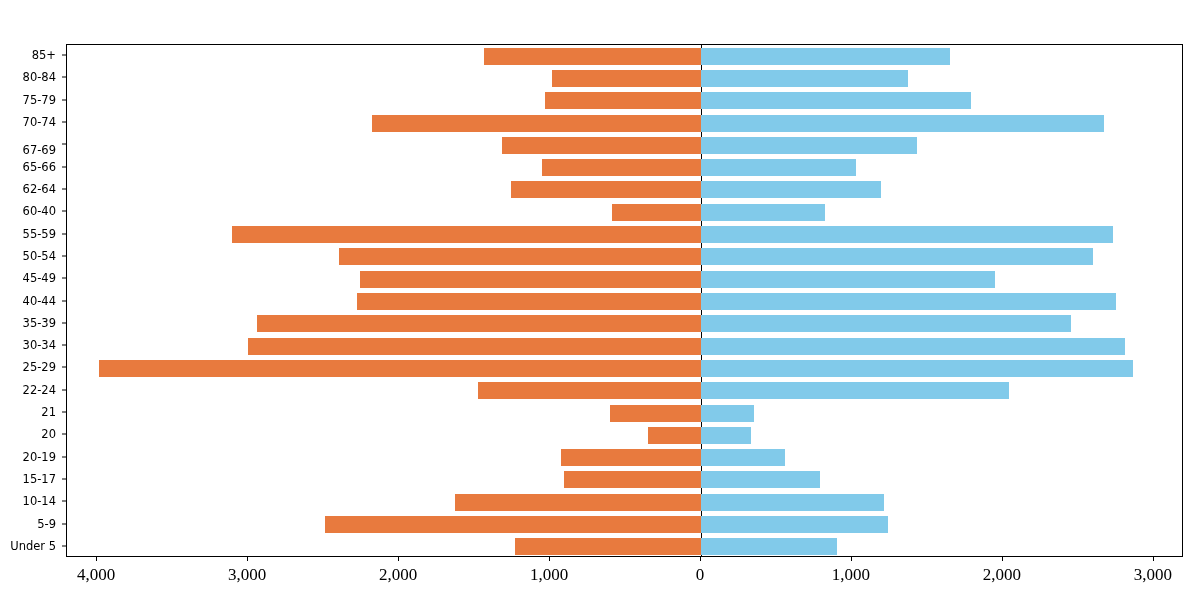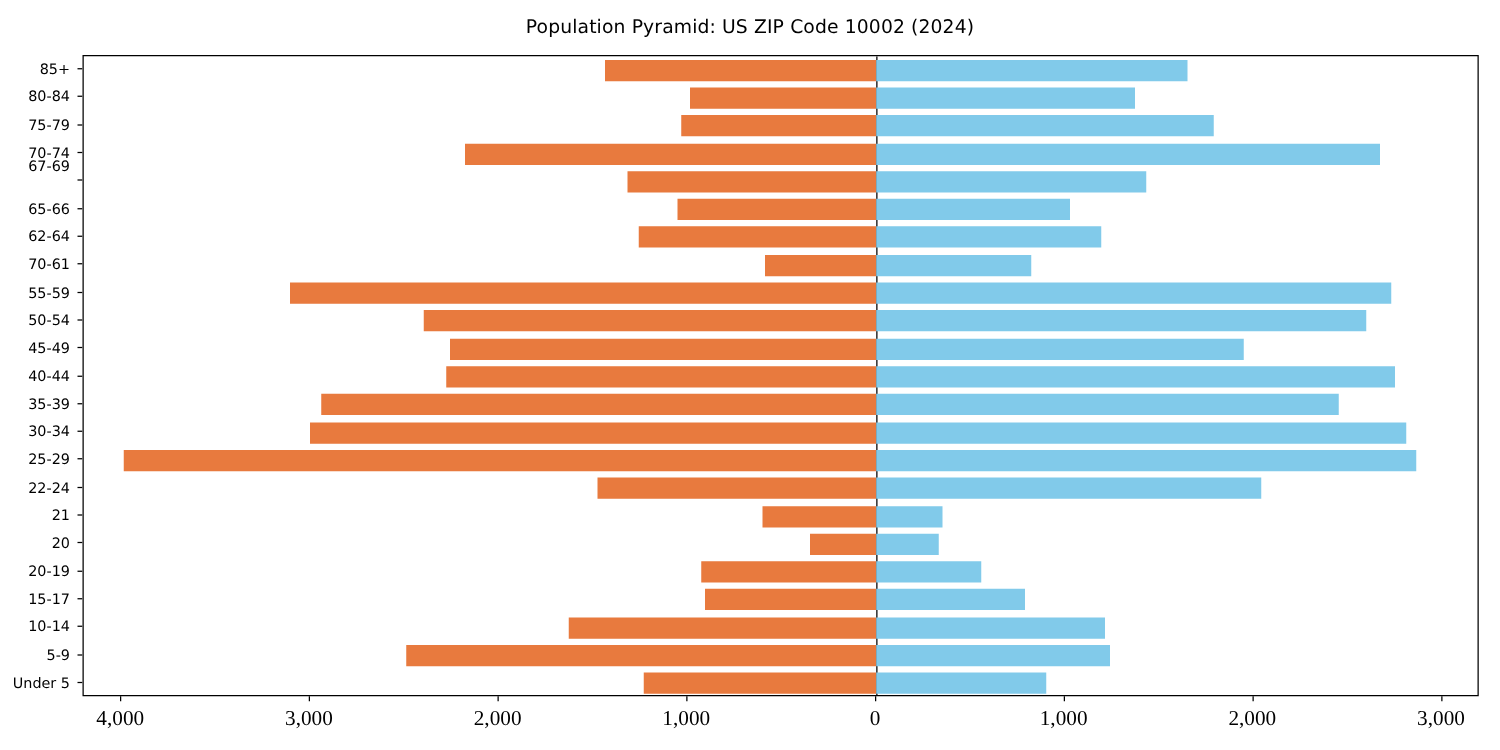--- a/index.html
+++ b/index.html
@@ -128,38 +128,37 @@
   .legend-text {
     font-size: 12.5px;
     color: #000000;
   }
 </style>
 </head>
 <body>
 
 <div id="figure">
 
-  <div id="chart-title">Population Pyramid: US ZIP Code 10002 (2024)</div>
 
   <div id="y-labels">
       <div class="y-label" style="top: 11.1522px;">85+</div>
       <div class="y-tick" style="top: 11.1522px;"></div>
       <div class="y-label" style="top: 33.4565px;">80-84</div>
       <div class="y-tick" style="top: 33.4565px;"></div>
       <div class="y-label" style="top: 55.7609px;">75-79</div>
       <div class="y-tick" style="top: 55.7609px;"></div>
       <div class="y-label" style="top: 78.0652px;">70-74</div>
       <div class="y-tick" style="top: 78.0652px;"></div>
-      <div class="y-label" style="top: 89px;">67-69</div>
+      <div class="y-label" style="top: 106px;">67-69</div>
       <div class="y-tick" style="top: 100.37px;"></div>
       <div class="y-label" style="top: 122.674px;">65-66</div>
       <div class="y-tick" style="top: 122.674px;"></div>
       <div class="y-label" style="top: 144.978px;">62-64</div>
       <div class="y-tick" style="top: 144.978px;"></div>
-      <div class="y-label" style="top: 167.283px;">70-61</div>
+      <div class="y-label" style="top: 167.283px;">60-40</div>
       <div class="y-tick" style="top: 167.283px;"></div>
       <div class="y-label" style="top: 189.587px;">55-59</div>
       <div class="y-tick" style="top: 189.587px;"></div>
       <div class="y-label" style="top: 211.891px;">50-54</div>
       <div class="y-tick" style="top: 211.891px;"></div>
       <div class="y-label" style="top: 234.196px;">45-49</div>
       <div class="y-tick" style="top: 234.196px;"></div>
       <div class="y-label" style="top: 256.5px;">40-44</div>
       <div class="y-tick" style="top: 256.5px;"></div>
       <div class="y-label" style="top: 278.804px;">35-39</div>

